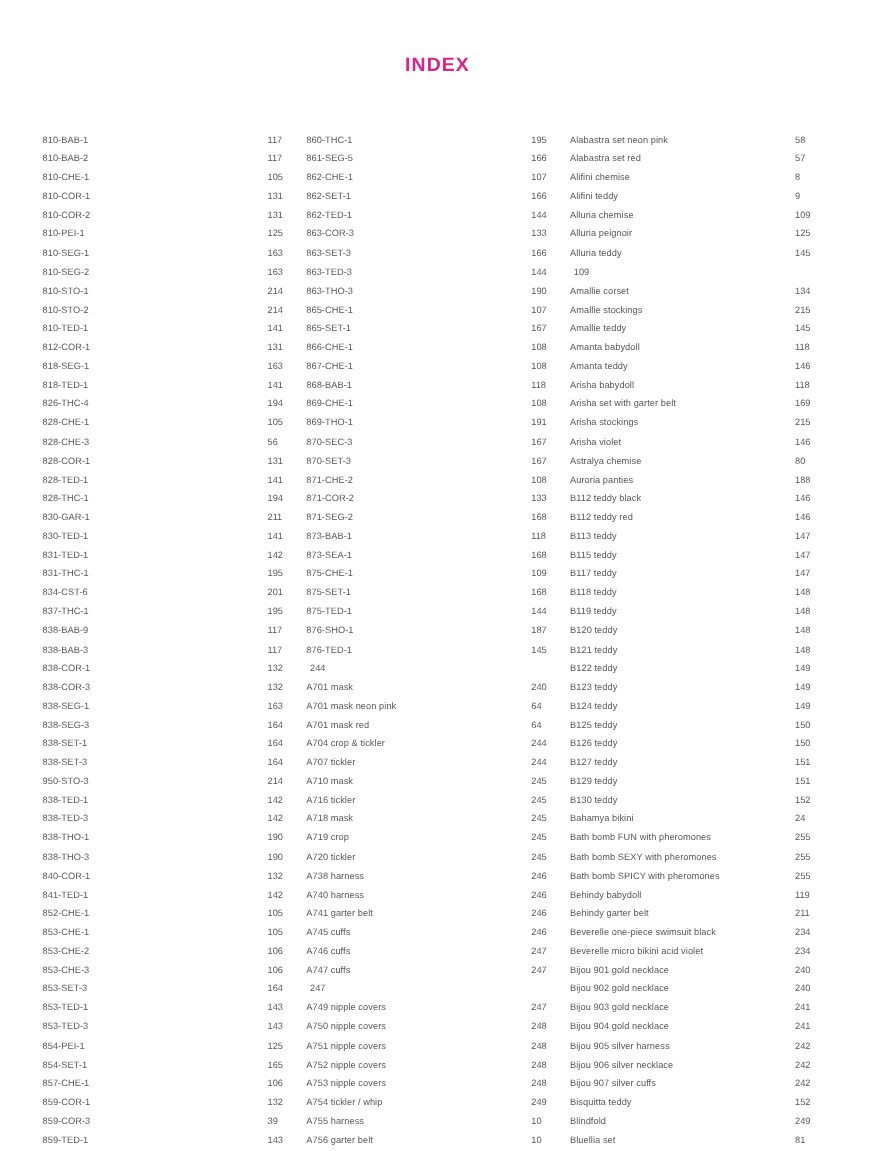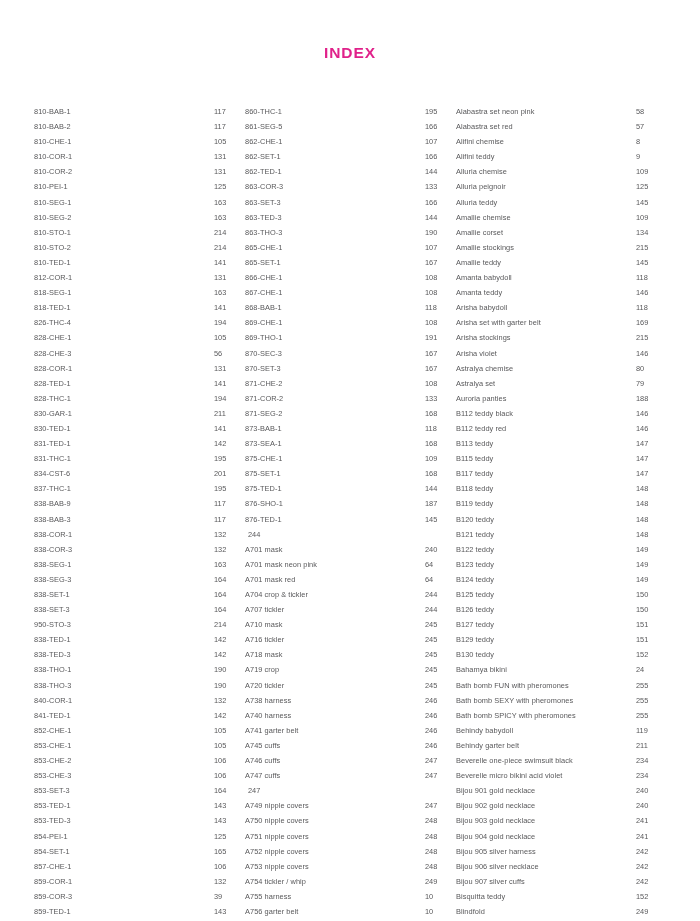--- a/index.html
+++ b/index.html
@@ -553,21 +553,20 @@
         </div>
         <div class="index-row">
           <span class="entry-name">Alluria peignoir</span>
           <span class="entry-page">125</span>
         </div>
         <div class="index-row">
           <span class="entry-name">Alluria teddy</span>
           <span class="entry-page">145</span>
         </div>
         <div class="index-row">
-          <span class="entry-name">Amallie chemise</span>
           <span class="entry-page">109</span>
         </div>
         <div class="index-row">
           <span class="entry-name">Amallie corset</span>
           <span class="entry-page">134</span>
         </div>
         <div class="index-row">
           <span class="entry-name">Amallie stockings</span>
           <span class="entry-page">215</span>
         </div>
@@ -597,24 +596,20 @@
         </div>
         <div class="index-row">
           <span class="entry-name">Arisha violet</span>
           <span class="entry-page">146</span>
         </div>
         <div class="index-row">
           <span class="entry-name">Astralya chemise</span>
           <span class="entry-page">80</span>
         </div>
         <div class="index-row">
-          <span class="entry-name">Astralya set</span>
-          <span class="entry-page">79</span>
-        </div>
-        <div class="index-row">
           <span class="entry-name">Auroria panties</span>
           <span class="entry-page">188</span>
         </div>
         <div class="index-row">
           <span class="entry-name">B112 teddy black</span>
           <span class="entry-page">146</span>
         </div>
         <div class="index-row">
           <span class="entry-name">B112 teddy red</span>
           <span class="entry-page">146</span>

